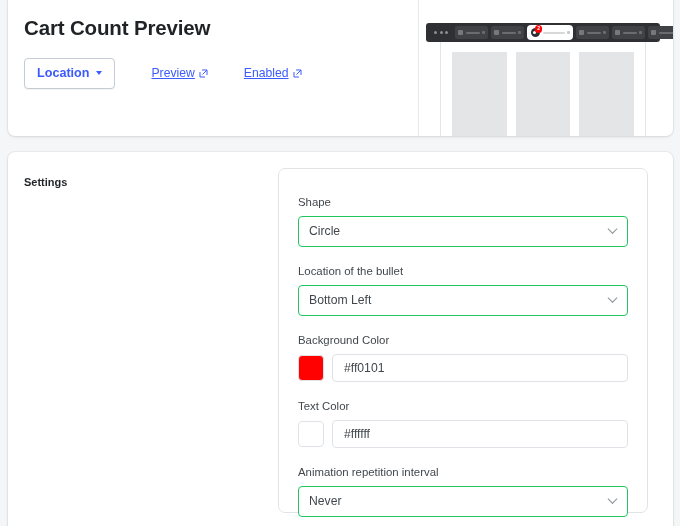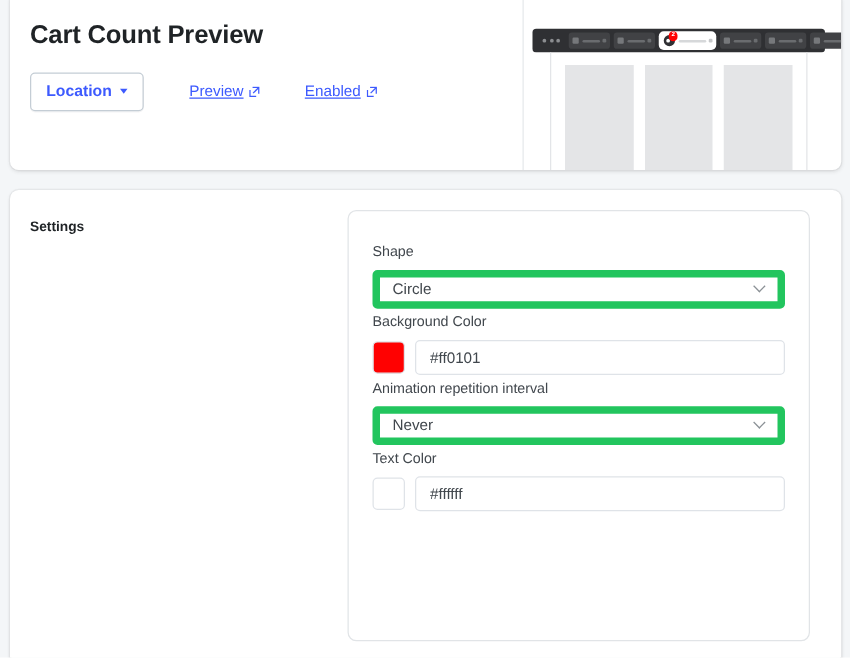--- a/index.html
+++ b/index.html
@@ -241,33 +241,33 @@
     left: 270px;
     top: 16px;
     width: 370px;
     bottom: 39px;
     border: 1px solid #e1e4e7;
     border-radius: 7px;
     background: #ffffff;
     padding: 26px 19px 0 19px;
   }
 
-  .field { margin-bottom: 4px; }
+  .field { margin-bottom: 17px; }
 
   .field-label {
     font-size: 11.4px;
     color: #41474d;
     margin-bottom: 5px;
     line-height: 1.4;
   }
 
   .select {
     position: relative;
     height: 31px;
-    border: 6px solid #22c55e;
+    border: 1px solid #22c55e;
     border-radius: 4px;
     background: #ffffff;
     display: flex;
     align-items: center;
     padding: 0 28px 0 10px;
     font-size: 12.2px;
     color: #41474d;
     cursor: pointer;
   }
   .select .chev {
@@ -415,45 +415,52 @@
     <div class="settings-panel">
 
       <div class="field">
         <div class="field-label">Shape</div>
         <div class="select">
           <span>Circle</span>
           <span class="chev"></span>
         </div>
       </div>
 
+      <div class="field">
+        <div class="field-label">Location of the bullet</div>
+        <div class="select">
+          <span>Bottom Left</span>
+          <span class="chev"></span>
+        </div>
+      </div>
 
       <div class="field">
         <div class="field-label">Background Color</div>
         <div class="color-row">
           <span class="swatch" id="bg-swatch" style="background: rgb(255, 1, 1);"></span>
           <div class="color-input">
             <span>#ff0101</span>
           </div>
         </div>
       </div>
 
       <div class="field">
-        <div class="field-label">Animation repetition interval</div>
-        <div class="select">
-          <span>Never</span>
-          <span class="chev"></span>
-        </div>
-      </div>
-
-      <div class="field">
         <div class="field-label">Text Color</div>
         <div class="color-row">
           <span class="swatch" id="text-swatch" style="background: rgb(255, 255, 255);"></span>
           <div class="color-input">
             <span>#ffffff</span>
           </div>
         </div>
       </div>
 
+      <div class="field">
+        <div class="field-label">Animation repetition interval</div>
+        <div class="select">
+          <span>Never</span>
+          <span class="chev"></span>
+        </div>
+      </div>
+
     </div>
   </div>
 
 </div>
 
 </body></html>

